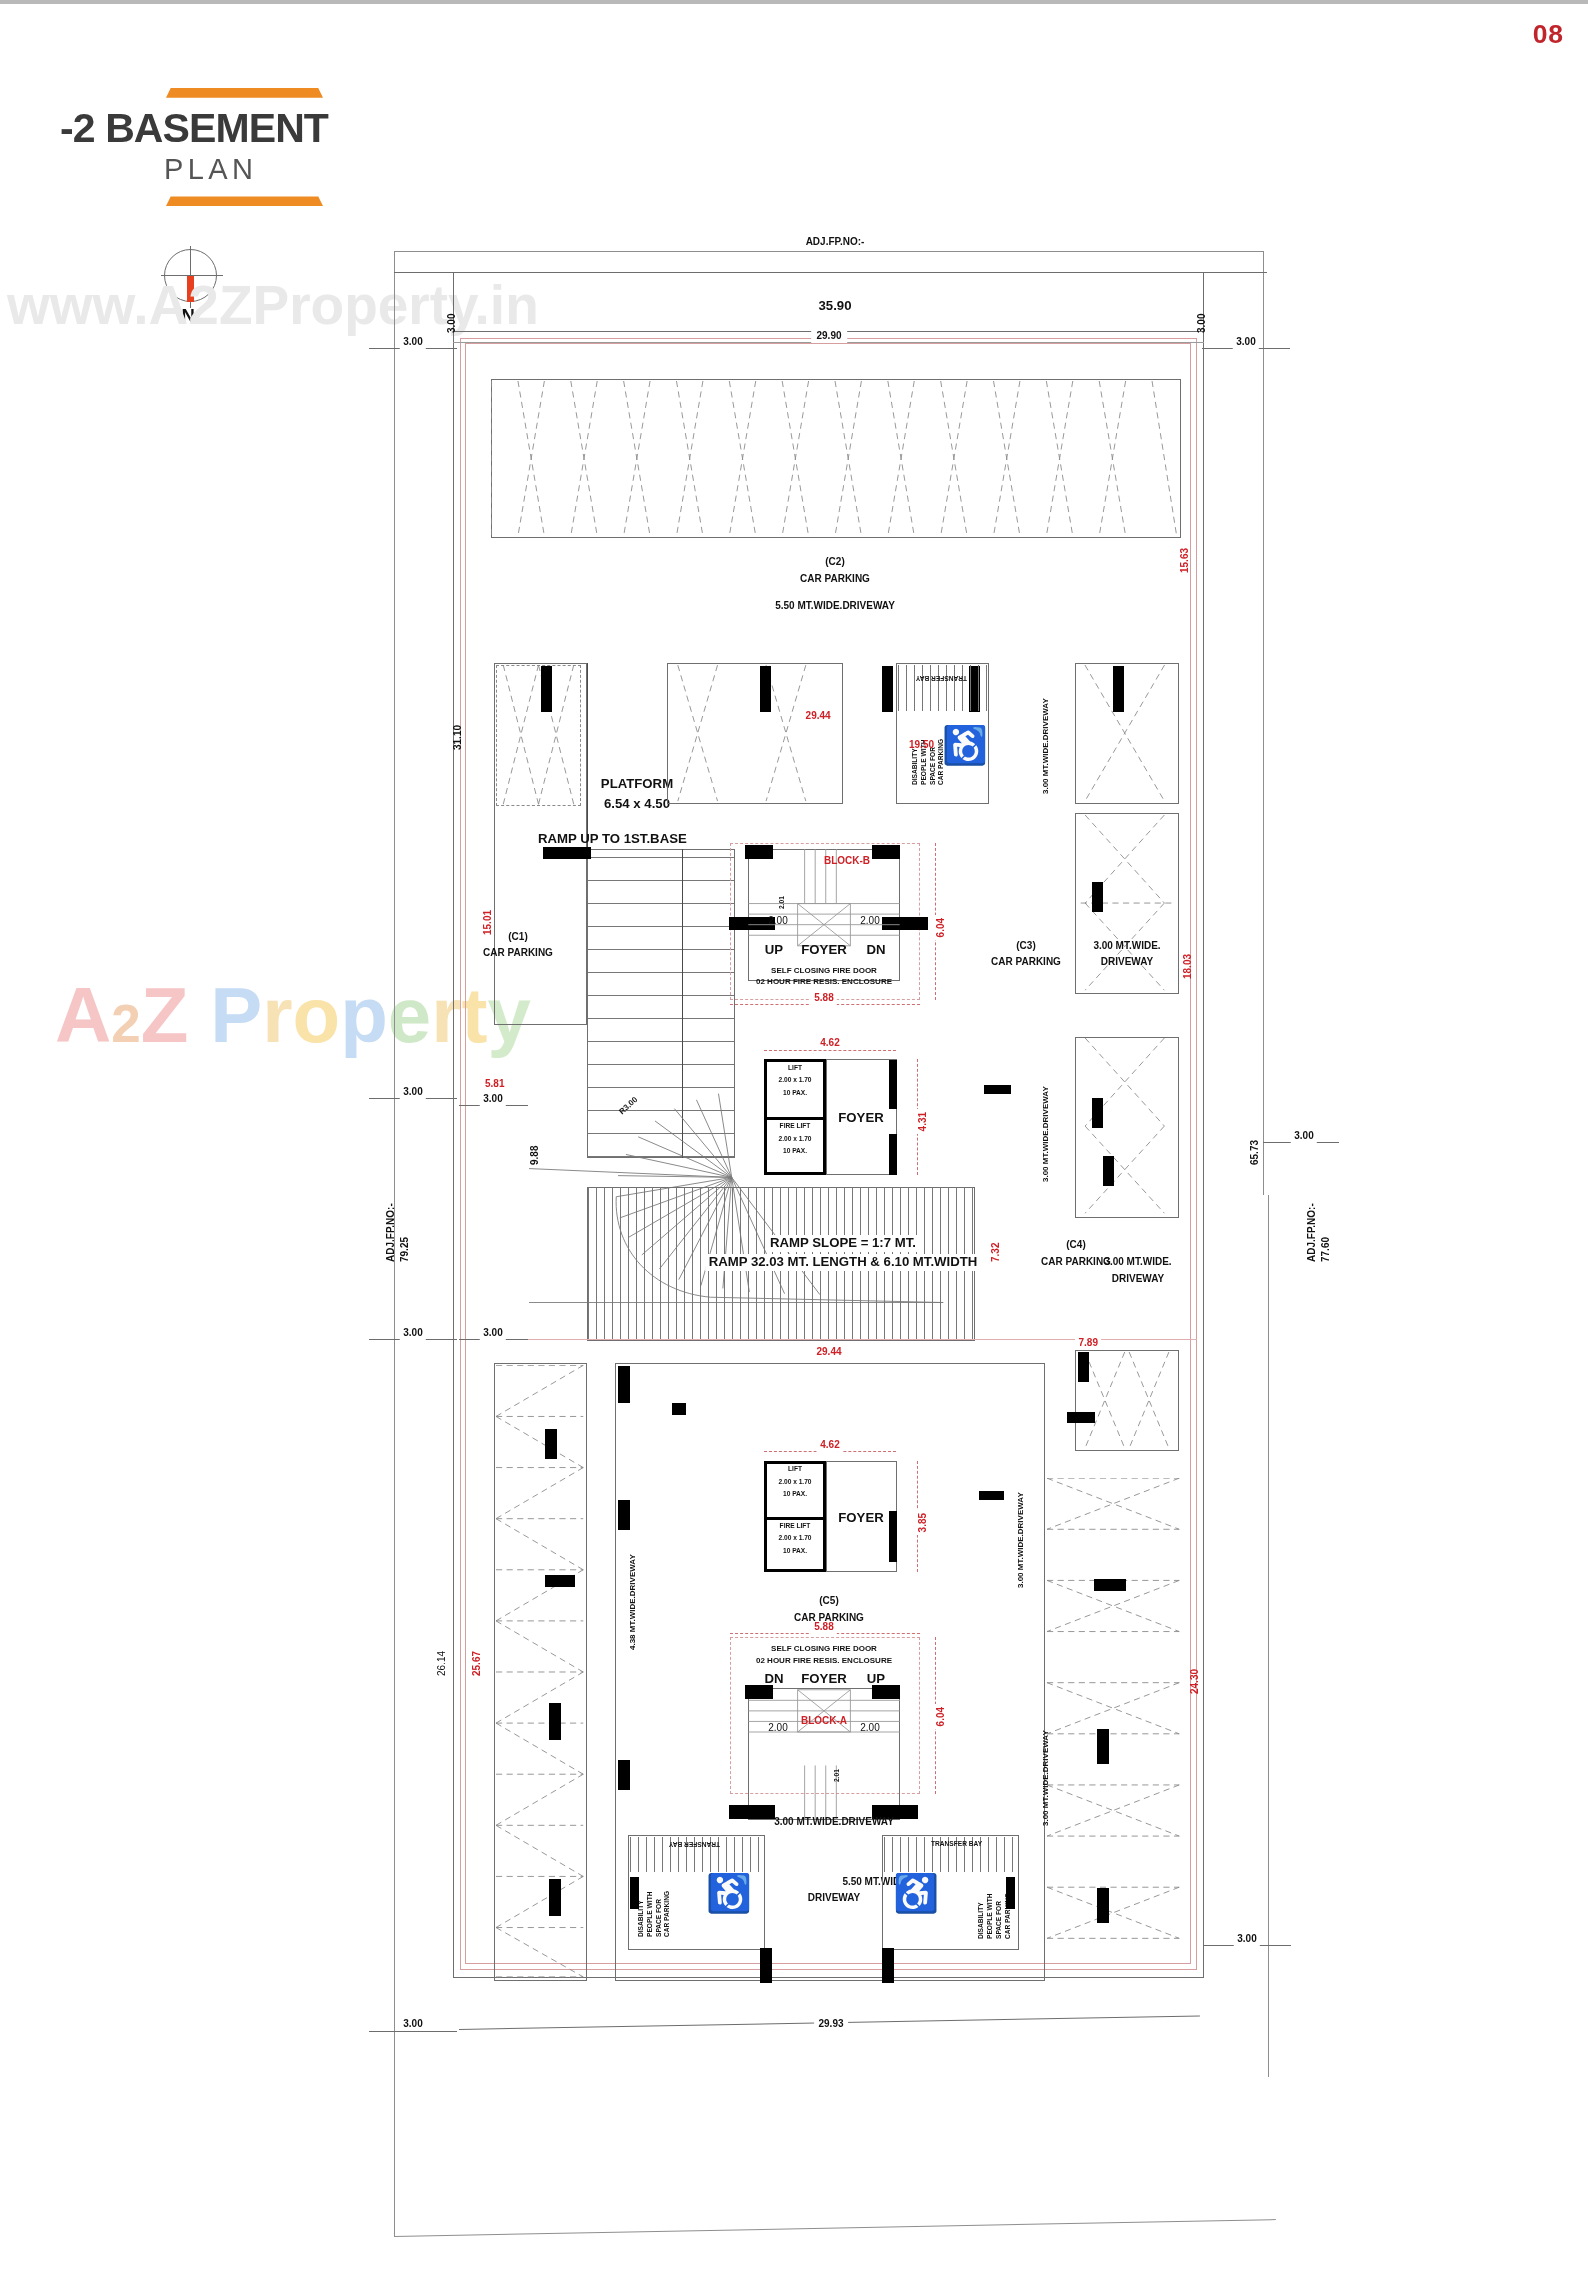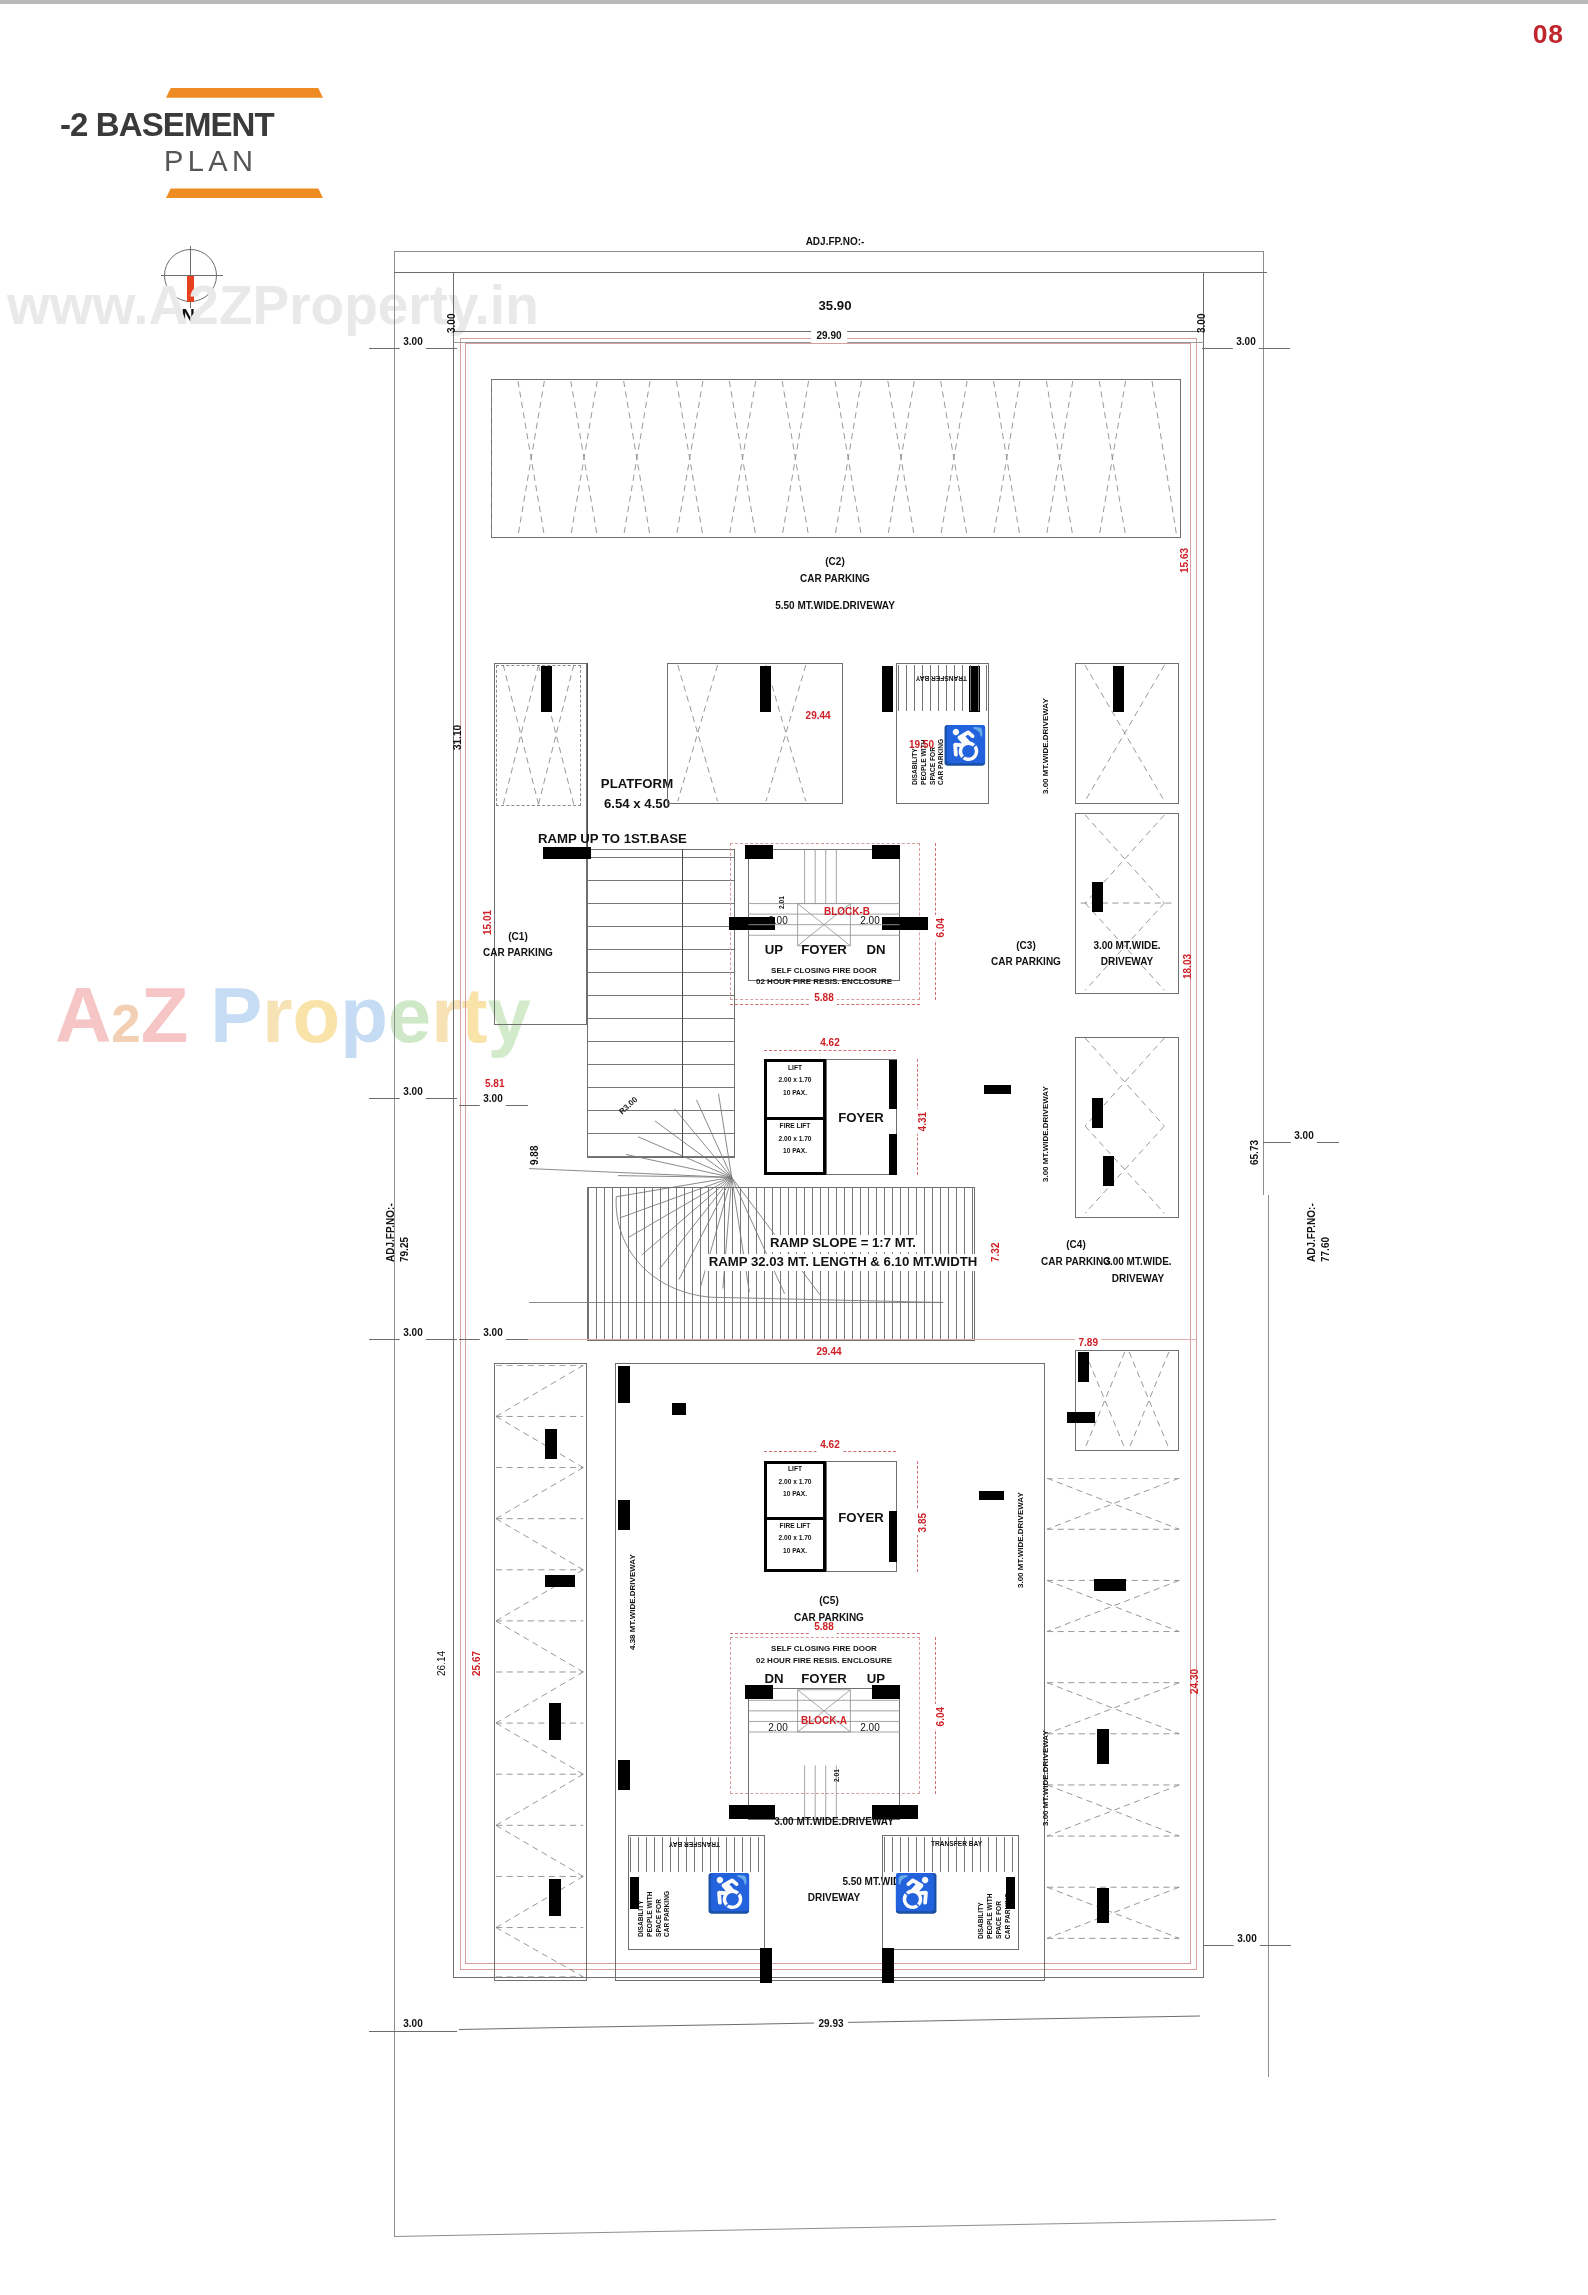--- a/index.html
+++ b/index.html
@@ -13,21 +13,21 @@
   #top-rule{left:0;top:0;width:1589px;height:4.4px;background:#b9b9b9;}
 
   
   #page-number{right:25px;top:19.4px;font-size:26.5px;font-weight:bold;color:#c0252c;
                letter-spacing:0.9px;}
 
   
   #title-block{left:60px;top:88px;width:371px;}
   .title-bar{width:157px;height:9.7px;background:#ee8b22;margin-left:106px;
              clip-path:polygon(3% 0,97% 0,100% 100%,0 100%);}
-  #plan-title{font-size:33px;font-weight:bold;color:#3a3a3a;letter-spacing:-0.9px;
+  #plan-title{font-size:41px;font-weight:bold;color:#3a3a3a;letter-spacing:-0.9px;
               line-height:1;margin:10.6px 0 3.5px 0;}
   #plan-sub{font-size:29px;color:#555;letter-spacing:4.4px;margin-left:104px;
             margin-bottom:10.6px;font-weight:300;}
 
   
   #compass{left:164px;top:249px;width:55px;height:55px;}
   #compass .circ{position:absolute;left:0;top:0;width:51px;height:51px;border:1.8px solid #6d6d6d;
                  border-radius:50%;}
   #compass .hline{position:absolute;left:-3.5px;top:25.6px;width:62px;height:1.8px;background:#6d6d6d;}
   #compass .vline{position:absolute;left:25.6px;top:-3.5px;width:1.8px;height:62px;background:#6d6d6d;}
@@ -283,21 +283,21 @@
     <svg width="152" height="132" viewBox="0 0 172 150">
         <g stroke="#999" stroke-width="1" fill="none">
       <path d="M0,62 L172,62 M0,74 L172,74 M0,86 L172,86 M0,98 L172,98"></path>
       <path d="M64,0 L64,62 M76,0 L76,62 M88,0 L88,62 M100,0 L100,62"></path>
       <path d="M56,62 L116,62 L116,110 L56,110 Z"></path>
       <path d="M56,62 L116,110 M116,62 L56,110"></path>
     </g>
       </svg>
   </div>
   <div class="txt xs b rot90" style="left:778px;top:909px;">2.01</div>
-  <div class="txt red c b" style="left:824px;top:906px;padding-left:46px;">BLOCK-B</div>
+  <div class="txt red c b" style="left:824px;top:855px;padding-left:46px;">BLOCK-B</div>
   <div class="txt c" style="left:778px;top:915px;">2.00</div>
   <div class="txt c" style="left:870px;top:915px;">2.00</div>
   <div class="txt big c b" style="left:774px;top:942px;">UP</div>
   <div class="txt big c b" style="left:824px;top:942px;">FOYER</div>
   <div class="txt big c b" style="left:876px;top:942px;">DN</div>
   <div class="txt s c b" style="left:824px;top:966px;">SELF CLOSING FIRE DOOR</div>
   <div class="txt s c b" style="left:824px;top:977px;">02 HOUR FIRE RESIS. ENCLOSURE</div>
   <div class="dimred" style="left:730px;top:1004px;width:190px;"></div>
   <div class="txt red c" style="left:824px;top:992px;background:#fff;padding:0 3.5px;">5.88</div>
   <div class="dimred v" style="left:935px;top:843px;height:157px;"></div>

